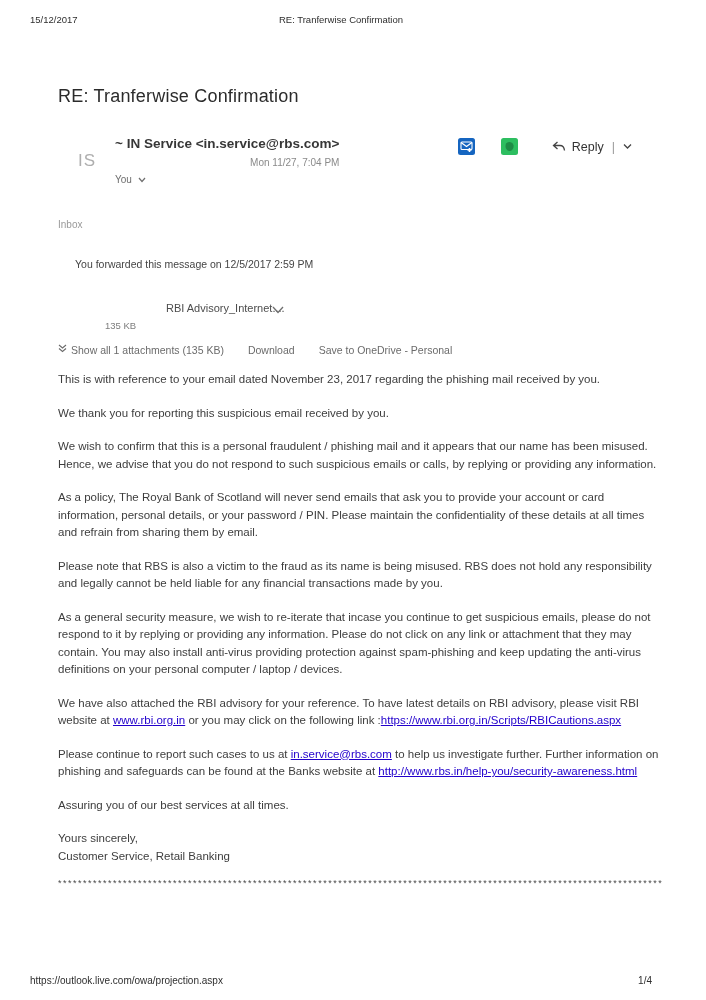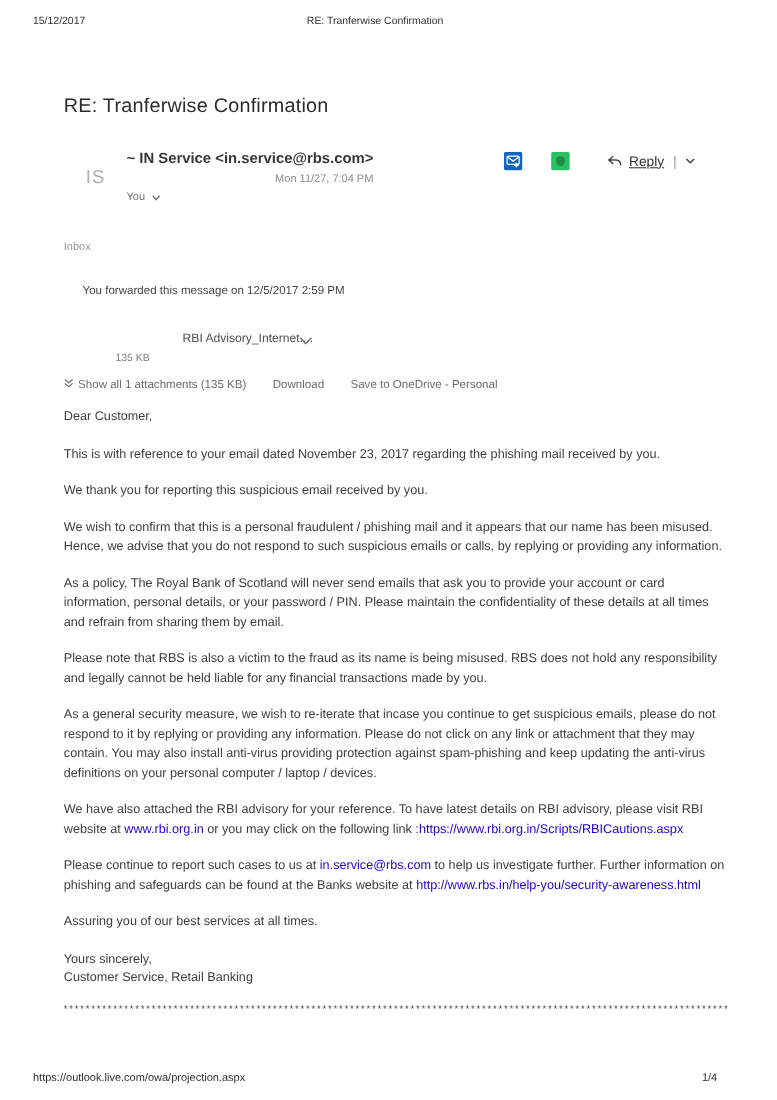--- a/index.html
+++ b/index.html
@@ -22,21 +22,21 @@
     letter-spacing:.2px; }
 
   
   .sender-row { position:absolute; top:136px; left:58px; right:45px; }
   .avatar { position:absolute; left:12px; top:8px; width:34px; height:34px;
     font-size:17px; color:#aeaeae; text-align:center; line-height:34px; letter-spacing:1px; }
   .sender-meta { position:absolute; left:57px; top:0; }
   .sender-name { font-size:13.5px; color:#373737; margin-bottom:6px;font-weight:bold; }
   .sender-date { font-size:10px; color:#8a8a8a; margin-bottom:6px;text-align:right; }
   .sender-to { font-size:10px; color:#6f6f6f; display:flex; align-items:center; gap:6px; }
-  .msg-actions { position:absolute; right:5px; top:2px; display:flex; align-items:center; gap:26px;text-decoration:underline; }
+  .msg-actions { position:absolute; right:5px; top:2px; display:flex; align-items:center; gap:26px; }
   .sq-icon { width:17px; height:17px; border-radius:3px; display:inline-flex;
     align-items:center; justify-content:center; }
   .reply-group { display:flex; align-items:center; gap:6px; font-size:12.5px; color:#333;
     margin-left:8px; }
   .pipe { color:#9a9a9a; padding:0 2px; }
   .chev { display:inline-block; }
 
   .folder-label { position:absolute; top:219px; left:58px; font-size:10px; color:#9a9a9a; }
   .fwd-notice { position:absolute; top:258px; left:75px; font-size:10.5px; color:#454545; }
 
@@ -46,21 +46,21 @@
   .attach-chev { position:absolute; left:214px; top:10px; }
   .attach-size { position:absolute; left:47px; top:24px; font-size:9.5px; color:#7d7d7d; }
   .attach-bar { position:absolute; top:344px; left:58px; display:flex; gap:24px;
     font-size:10.5px; color:#6b6b6b; align-items:center; }
   .attach-bar .item { display:flex; align-items:flex-start; gap:4px; }
 
   
   .body { position:absolute; top:371px; left:58px; width:604px; font-size:11.5px;
     line-height:17.5px; color:#3d3d3d; }
   .body p { margin-bottom:16px; }
-  .body a { color:#2200cc; cursor:pointer;text-align:right; }
+  .body a { color:#2200cc; text-decoration:underline; cursor:pointer;text-align:right; }
   .asterisks { white-space:nowrap; overflow:hidden; font-size:9px; letter-spacing:1.5px;
     color:#4a4a4a; margin-top:-6px; }
   svg { display:block; }
 </style>
 </head>
 <body>
 
 <div class="page">
 
   <div class="print-header">
@@ -138,21 +138,20 @@
           <polyline points="1,4.5 4.5,7.5 8,4.5" fill="none" stroke="#6b6b6b" stroke-width="1.1"></polyline>
         </svg>
       </span>
       <span>Show all 1 attachments (135 KB)</span>
     </span>
     <span class="item">Download</span>
     <span class="item">Save to OneDrive - Personal</span>
   </div>
 
   <div class="body" id="email-body">
-      <p>Dear Customer,</p>
       <p>This is with reference to your email dated November 23, 2017 regarding the phishing mail received by you.</p>
       <p>We thank you for reporting this suspicious email received by you.</p>
       <p>We wish to confirm that this is a personal fraudulent / phishing mail and it appears that our name has been misused. Hence, we advise that you do not respond to such suspicious emails or calls, by replying or providing any information.</p>
       <p>As a policy, The Royal Bank of Scotland will never send emails that ask you to provide your account or card information, personal details, or your password / PIN. Please maintain the confidentiality of these details at all times and refrain from sharing them by email.</p>
       <p>Please note that RBS is also a victim to the fraud as its name is being misused. RBS does not hold any responsibility and legally cannot be held liable for any financial transactions made by you.</p>
       <p>As a general security measure, we wish to re-iterate that incase you continue to get suspicious emails, please do not respond to it by replying or providing any information. Please do not click on any link or attachment that they may contain. You may also install anti-virus providing protection against spam-phishing and keep updating the anti-virus definitions on your personal computer / laptop / devices.</p>
       <p>We have also attached the RBI advisory for your reference. To have latest details on RBI advisory, please visit RBI website at <a>www.rbi.org.in</a> or you may click on the following link :<a>https://www.rbi.org.in/Scripts/RBICautions.aspx</a></p>
       <p>Please continue to report such cases to us at <a>in.service@rbs.com</a> to help us investigate further. Further information on phishing and safeguards can be found at the Banks website at <a>http://www.rbs.in/help-you/security-awareness.html</a></p>
       <p>Assuring you of our best services at all times.</p>
       <p>Yours sincerely,<br>Customer Service, Retail Banking</p>

